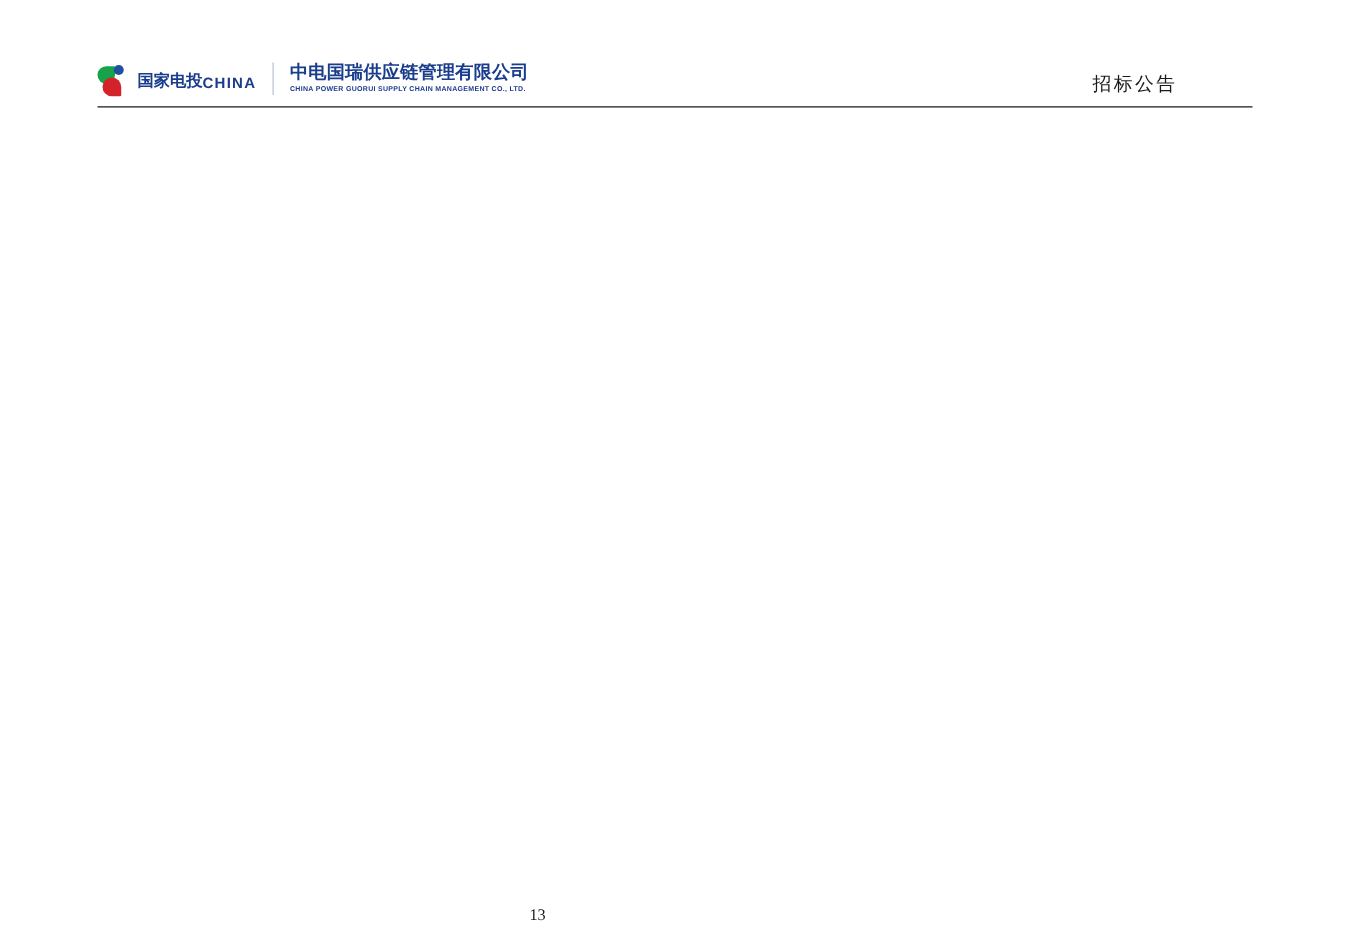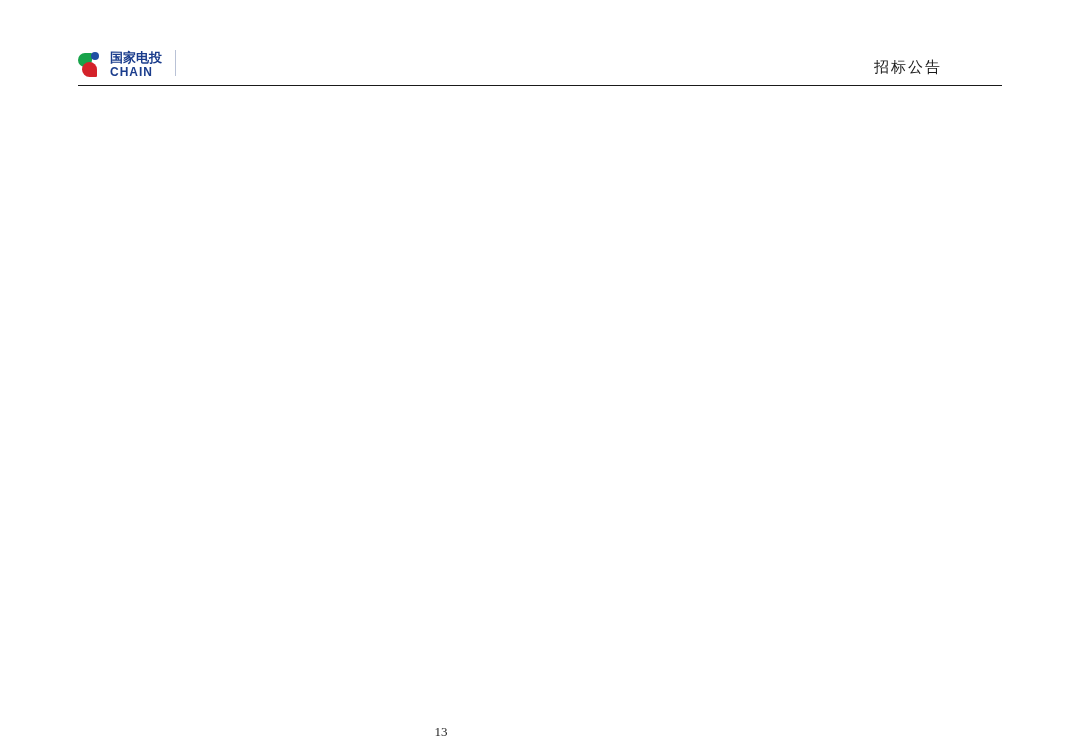--- a/index.html
+++ b/index.html
@@ -62,21 +62,20 @@
   }
   .logo-mark .dot-blue {
     position: absolute;
     left: 13px; top: 0px;
     width: 8px; height: 8px;
     background: #1f4fa3;
     border-radius: 50%;
   }
   .logo-cn {
     display: flex;
-    flex-direction: column;
     line-height: 1.0;
   }
   .logo-cn-main {
     font-family: "Liberation Sans", sans-serif;
     font-size: 13px;
     font-weight: bold;
     color: #1a3c8c;
     letter-spacing: 0px;
   }
   .logo-cn-sub {
@@ -142,42 +141,45 @@
 
   
   .page-number {
     position: absolute;
     left: 0;
     top: 724px;
     width: 860px;
     text-align: center;
     font-size: 13px;
     color: #1a1a1a;
-    margin-left: 11px;
   }
 </style>
 </head>
 <body>
 
 <div class="page">
 
   <div class="header">
     <div class="header-inner">
 
       <div class="logo-block">
         <div class="logo-mark">
           <span class="leaf-green"></span>
           <span class="leaf-red"></span>
           <span class="dot-blue"></span>
         </div>
         <div class="logo-cn">
           <span class="logo-cn-main">国家电投</span>
-          <span class="logo-cn-sub">CHAIN</span>
+          <span class="logo-cn-sub">CHINA</span>
         </div>
         <div class="logo-divider"></div>
+        <div class="logo-company">
+          <span class="logo-company-cn">中电国瑞供应链管理有限公司</span>
+          <span class="logo-company-en">CHINA POWER GUORUI SUPPLY CHAIN MANAGEMENT CO., LTD.</span>
+        </div>
       </div>
 
       <div class="header-title">招标公告</div>
 
     </div>
   </div>
 
 
   <div class="page-number">13</div>
 

